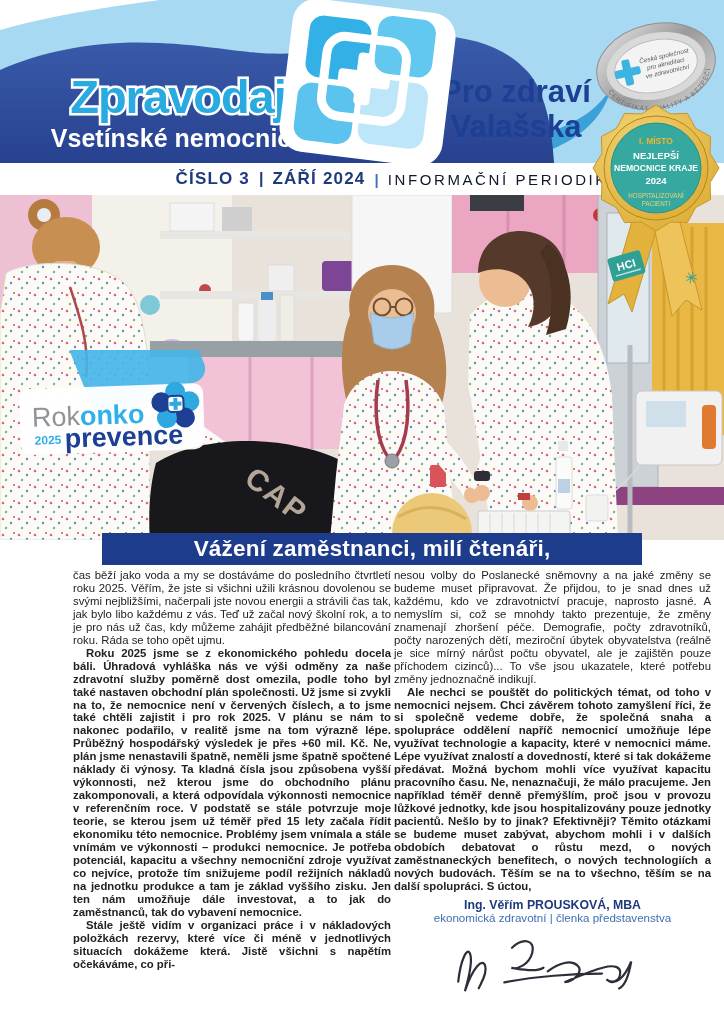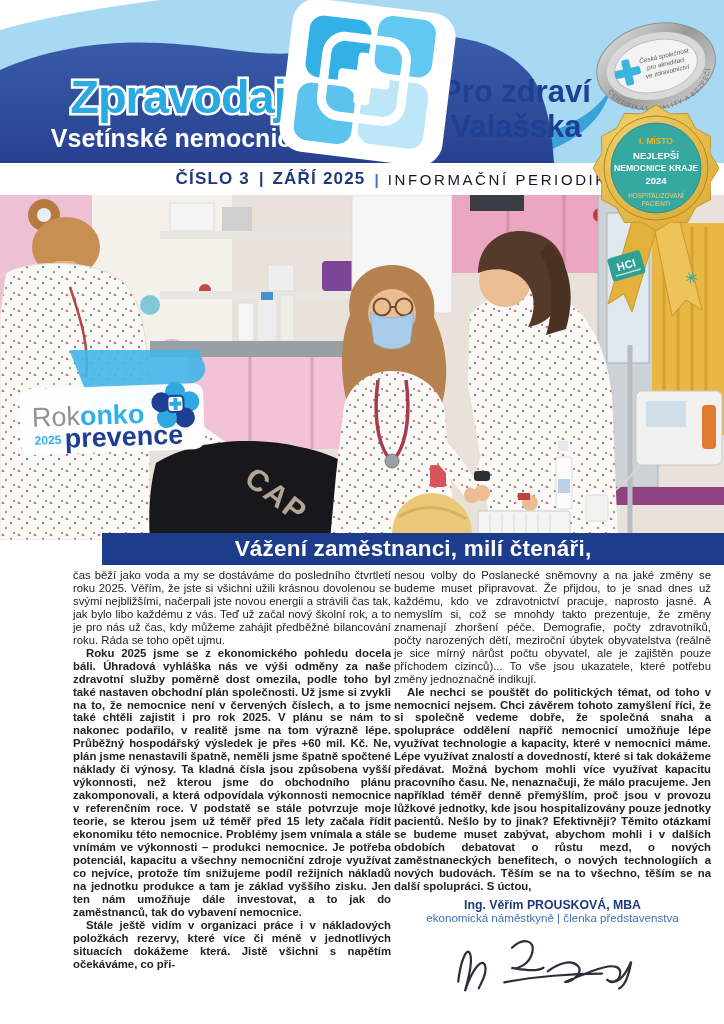--- a/index.html
+++ b/index.html
@@ -13,21 +13,21 @@
   .issue-band{
     left:0;top:163px;width:724px;height:32px;background:#ffffff;
     display:flex;align-items:center;justify-content:center;gap:9px;margin-left:44px;
   }
   .issue-strong{font-size:17px;font-weight:bold;color:#1e3a7c;letter-spacing:1.2px;}
   .issue-sep{font-size:16px;font-weight:bold;color:#1e3a7c;}
   .issue-sep-light{font-size:15px;font-weight:bold;color:#3f74b8;}
   .issue-light{font-size:15px;font-weight:normal;color:#0f172a;letter-spacing:2.6px;}
   
   .headline-banner{
-    left:102px;top:533px;width:622px;height:32px;background:#1e3c8c;
+    left:102px;top:533px;width:540px;height:32px;background:#1e3c8c;
     color:#ffffff;font-size:22.5px;font-weight:bold;text-align:center;
     line-height:31px;letter-spacing:.2px;
   }
   
   .col{top:569px;color:#222222;font-size:11.35px;line-height:12.95px;
     text-align:justify;-webkit-hyphens:auto;hyphens:auto;margin-left:28px;}
   .col p{margin:0;}
   .col p.indent{text-indent:13px;font-weight:bold;}
   .col-1{left:45px;width:318px;}
   .col-2{left:366px;width:317px;}
@@ -94,21 +94,21 @@
       </g>
       <text x="10" y="-6" text-anchor="middle" font-size="6.4" font-style="italic" fill="#5c5c5c">Česká společnost</text>
       <text x="10" y="2" text-anchor="middle" font-size="6.4" font-style="italic" fill="#5c5c5c">pro akreditaci</text>
       <text x="10" y="10" text-anchor="middle" font-size="6.4" font-style="italic" fill="#5c5c5c">ve zdravotnictví</text>
     </g>
   </svg>
 
   <div class="abs issue-band">
     <span class="issue-strong">ČÍSLO 3</span>
     <span class="issue-sep">|</span>
-    <span class="issue-strong">ZÁŘÍ 2025</span>
+    <span class="issue-strong">ZÁŘÍ 2024</span>
     <span class="issue-sep-light">|</span>
     <span class="issue-light">INFORMAČNÍ PERIODIKUM</span>
   </div>
 
   <svg class="abs" style="left:0;top:195px;" width="724" height="345" viewBox="0 0 724 345">
     <defs>
       <pattern id="scrub" width="16" height="16" patternUnits="userSpaceOnUse">
         <rect width="16" height="16" fill="#fbfaf6"></rect>
         <circle cx="3" cy="4" r="1.3" fill="#d46a8a"></circle>
         <circle cx="11" cy="8" r="1.2" fill="#5a8fc0"></circle>
@@ -281,21 +281,21 @@
     <p>čas běží jako voda a my se dostáváme do posledního čtvrtletí roku 2025. Věřím, že jste si všichni užili krásnou dovolenou se svými nejbližšími, načerpali jste novou energii a strávili čas tak, jak bylo libo každému z vás. Teď už začal nový školní rok, a to je pro nás už čas, kdy můžeme zahájit předběžné bilancování roku. Ráda se toho opět ujmu.</p>
     <p class="indent">Roku 2025 jsme se z ekonomického pohledu docela báli. Úhradová vyhláška nás ve výši odměny za naše zdravotní služby poměrně dost omezila, podle toho byl také nastaven obchodní plán společnosti. Už jsme si zvykli na to, že nemocnice není v červených číslech, a to jsme také chtěli zajistit i pro rok 2025. V plánu se nám to nakonec podařilo, v realitě jsme na tom výrazně lépe. Průběžný hospodářský výsledek je přes +60 mil. Kč. Ne, plán jsme nenastavili špatně, neměli jsme špatně spočtené náklady či výnosy. Ta kladná čísla jsou způsobena vyšší výkonnosti, než kterou jsme do obchodního plánu zakomponovali, a která odpovídala výkonnosti nemocnice v referenčním roce. V podstatě se stále potvrzuje moje teorie, se kterou jsem už téměř před 15 lety začala řídit ekonomiku této nemocnice. Problémy jsem vnímala a stále vnímám ve výkonnosti – produkci nemocnice. Je potřeba potenciál, kapacitu a všechny nemocniční zdroje využívat co nejvíce, protože tím snižujeme podíl režijních nákladů na jednotku produkce a tam je základ vyššího zisku. Jen ten nám umožňuje dále investovat, a to jak do zaměstnanců, tak do vybavení nemocnice.</p>
     <p class="indent">Stále ještě vidím v organizaci práce i v nákladových položkách rezervy, které více či méně v jednotlivých situacích dokážeme která. Jistě všichni s napětím očekáváme, co při-</p>
   </div>
 
   <div class="abs col col-2">
     <p>nesou volby do Poslanecké sněmovny a na jaké změny se budeme muset připravovat. Že přijdou, to je snad dnes už každému, kdo ve zdravotnictví pracuje, naprosto jasné. A nemyslím si, což se mnohdy takto prezentuje, že změny znamenají zhoršení péče. Demografie, počty zdravotníků, počty narozených dětí, meziroční úbytek obyvatelstva (reálně je sice mírný nárůst počtu obyvatel, ale je zajištěn pouze příchodem cizinců)... To vše jsou ukazatele, které potřebu změny jednoznačně indikují.</p>
     <p class="indent">Ale nechci se pouštět do politických témat, od toho v nemocnici nejsem. Chci závěrem tohoto zamyšlení říci, že si společně vedeme dobře, že společná snaha a spolupráce oddělení napříč nemocnicí umožňuje lépe využívat technologie a kapacity, které v nemocnici máme. Lépe využívat znalostí a dovedností, které si tak dokážeme předávat. Možná bychom mohli více využívat kapacitu pracovního času. Ne, nenaznačuji, že málo pracujeme. Jen například téměř denně přemýšlím, proč jsou v provozu lůžkové jednotky, kde jsou hospitalizovány pouze jednotky pacientů. Nešlo by to jinak? Efektivněji? Těmito otázkami se budeme muset zabývat, abychom mohli i v dalších obdobích debatovat o růstu mezd, o nových zaměstnaneckých benefitech, o nových technologiích a nových budovách. Těším se na to všechno, těším se na další spolupráci. S úctou,</p>
     <div class="sig-block">
       <p class="sig-name">Ing. Věřím PROUSKOVÁ, MBA</p>
-      <p class="sig-title">ekonomická náměstkyně | členka představenstva</p>
+      <p class="sig-title">ekonomická zdravotní | členka představenstva</p>
       <svg class="sig-scrawl" width="220" height="68" viewBox="0 0 220 68">
         <g transform="rotate(-4 110 34)" fill="none" stroke="#2e2e3a" stroke-width="2.2" stroke-linecap="round">
           <path d="M14 48 C18 26 26 12 28 22 C30 32 22 52 20 58 C30 34 40 26 42 34 C44 42 36 52 34 56"></path>
           <path d="M70 18 C82 8 94 12 90 24 C86 36 74 40 68 38 C78 40 92 44 100 40"></path>
           <path d="M104 44 C116 36 128 34 134 40 C140 46 130 56 120 56 C132 52 148 46 160 44 C170 42 178 44 176 52 C174 60 166 60 162 56 C170 64 180 56 188 40 C184 56 180 64 174 66"></path>
           <path d="M60 52 C90 48 130 48 158 50"></path>
         </g>
       </svg>
     </div>
   </div>

